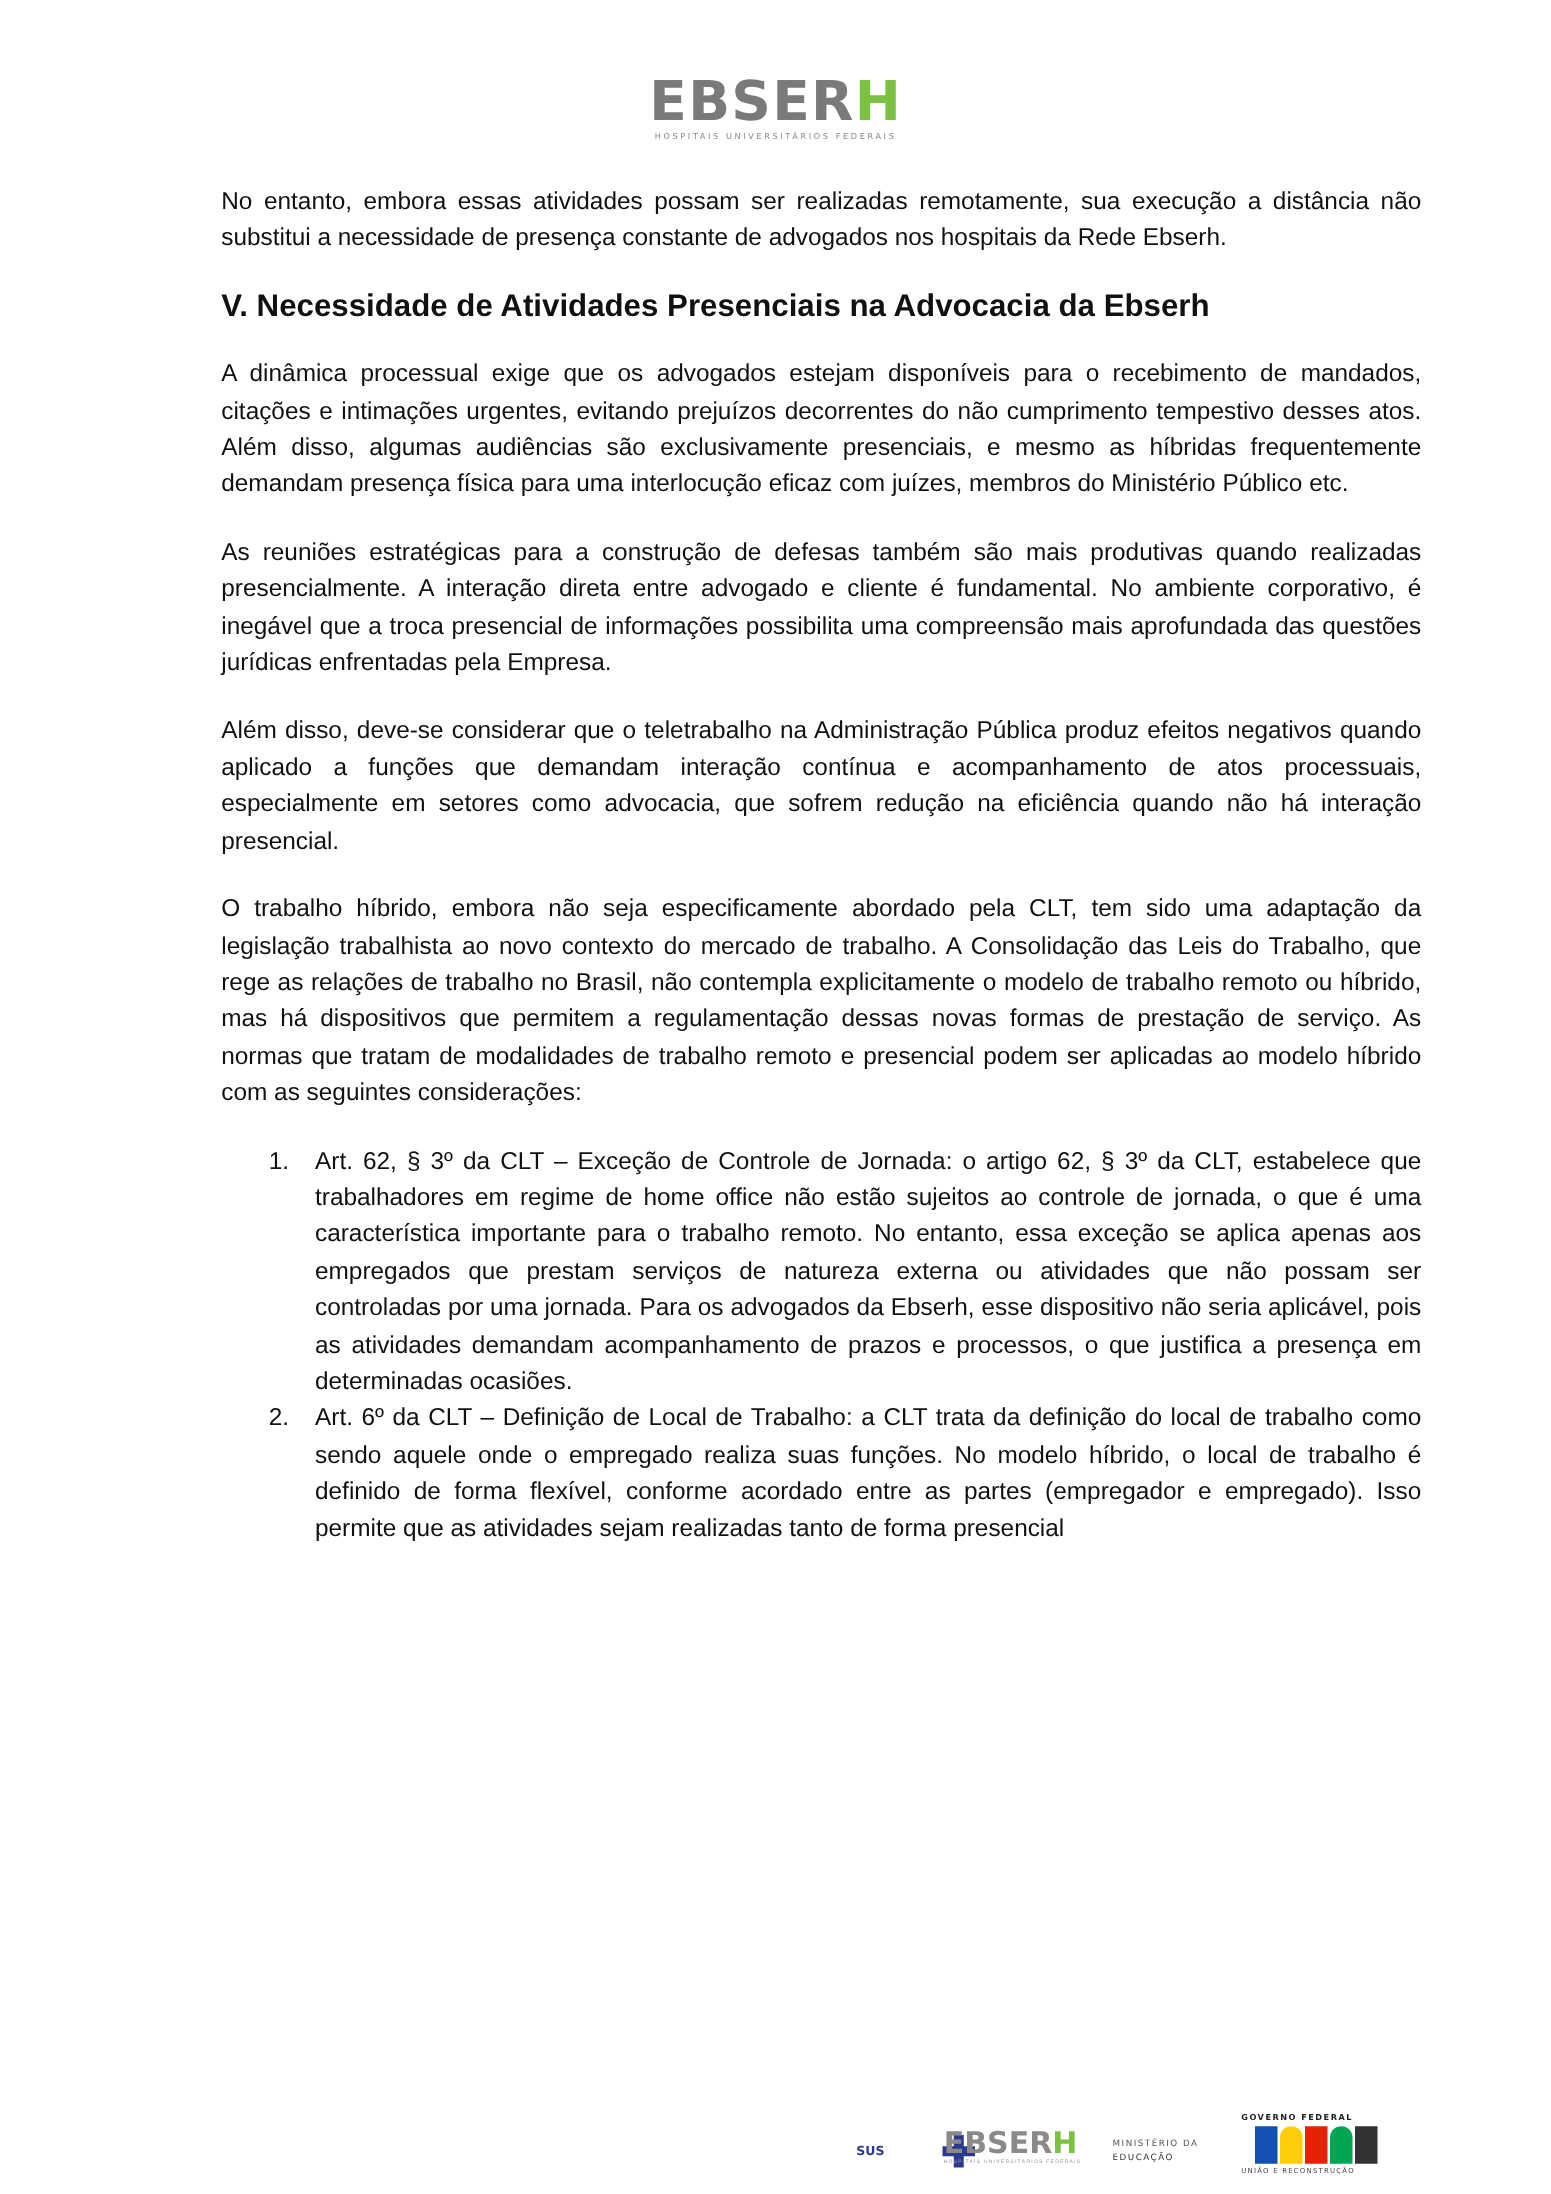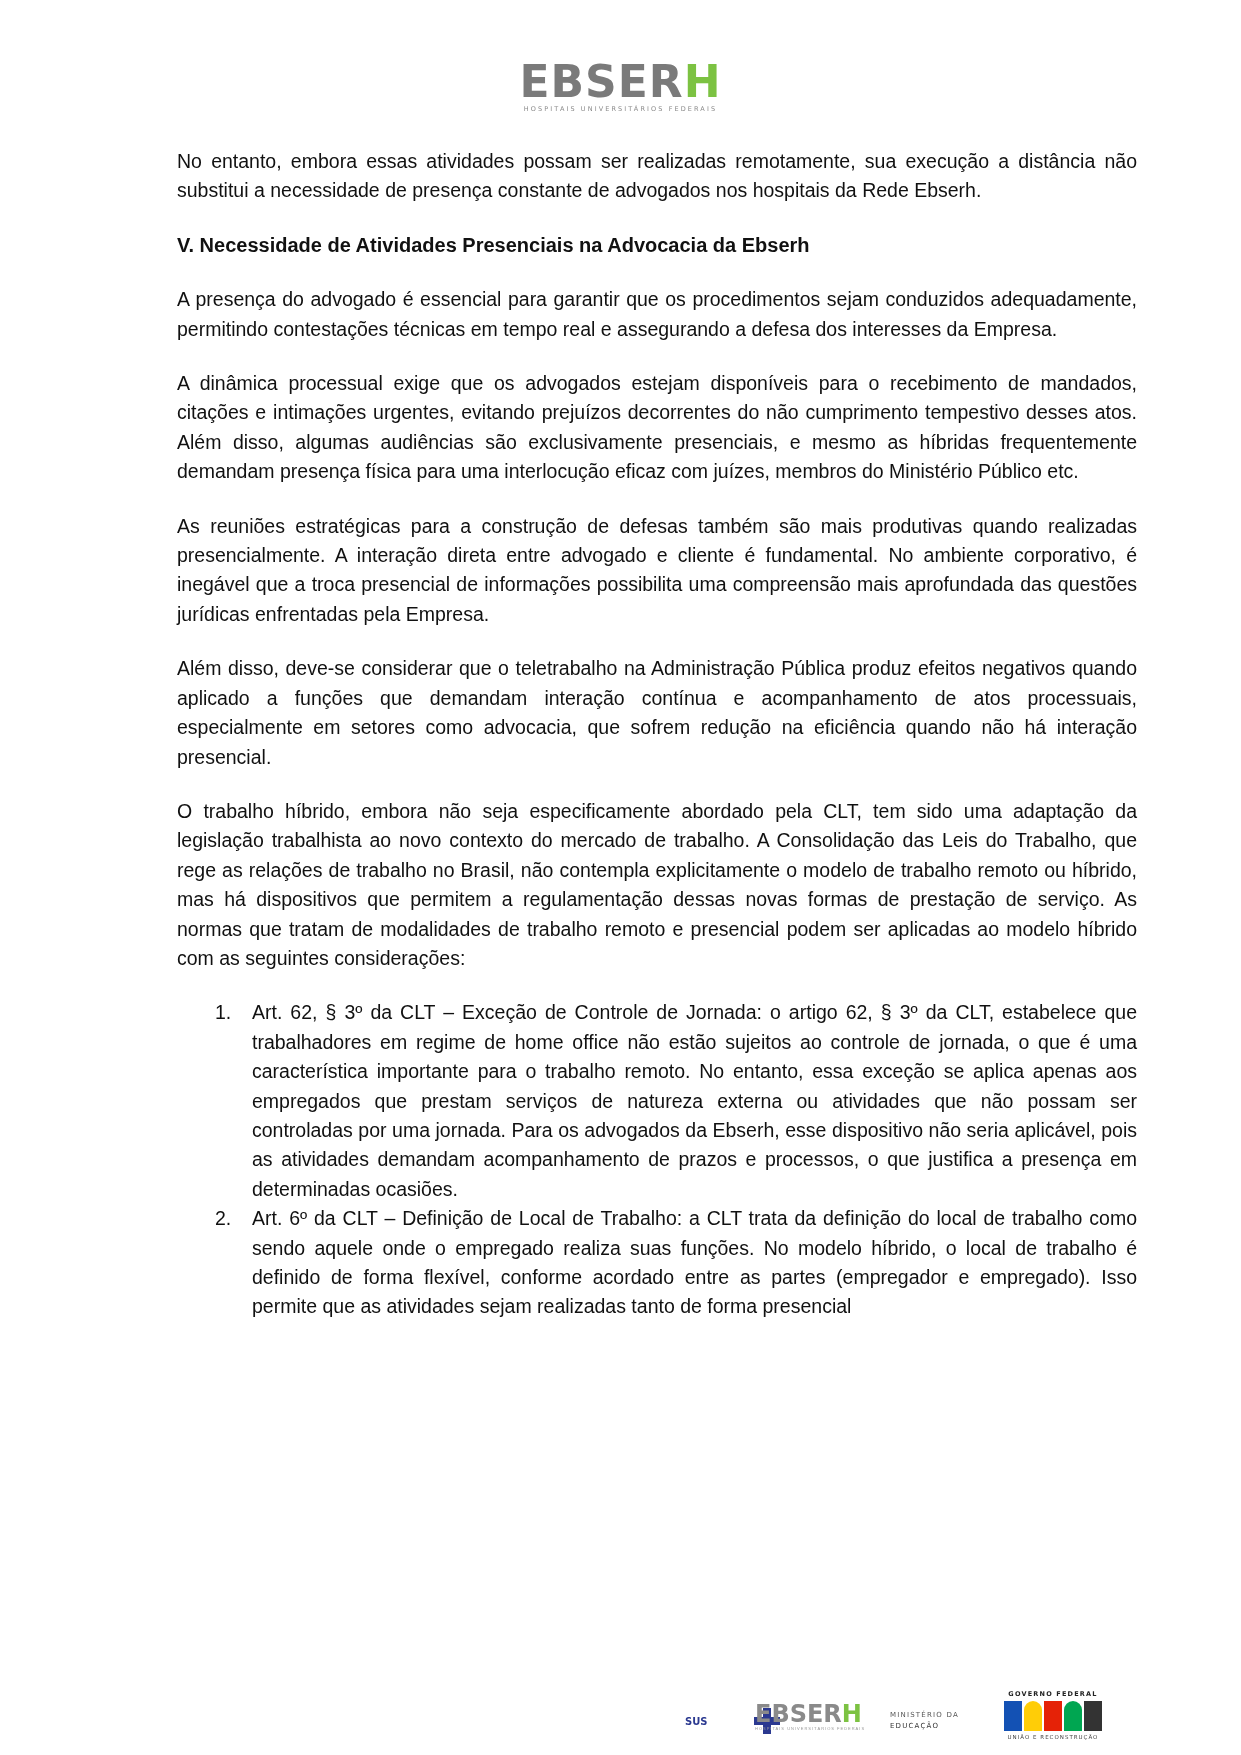--- a/index.html
+++ b/index.html
@@ -12,58 +12,57 @@
                  letter-spacing: 1px; line-height: 44px; color: #7a7a7a; }
     .logo-word .h { color: #7cc242; }
     .logo-sub { font-family: "DejaVu Sans", sans-serif; font-size: 6.5px; letter-spacing: 2.1px;
                 color: #8a8a8a; margin-top: 1px; }
 
     
     .content { position: absolute; left: 177px; top: 147px; width: 960px;
                font-size: 19.5px; line-height: 29.4px; }
     .content p { margin: 0; text-align: justify; }
     .content p + p, .content p + h2, .content h2 + p { margin-top: 25px; }
-    .content h2 { margin: 0; font-size: 20px; line-height: 29.4px; font-weight: bold; }
+    .content h2 { margin: 0; font-size: 25px; line-height: 29.4px; font-weight: bold; }
     .content ol { margin: 25px 0 0 0; padding: 0; list-style: none; }
     .content li { position: relative; padding-left: 75px; text-align: justify; }
     .content li .num { position: absolute; left: 38px; top: 0; }
 
     
     .footer { position: absolute; left: 675px; top: 1690px; width: 460px; height: 60px; }
     .sus { position: absolute; left: 10px; top: 18px; display: flex; align-items: center; gap: 44px; }
     .sus-text { font-family: "DejaVu Sans", sans-serif; font-weight: bold; font-size: 10px; color: #2b3990; margin-right: 2px; }
     .sus-cross { width: 26px; height: 26px; position: relative; }
     .sus-cross::before { content: ""; position: absolute; left: 9px; top: 0; width: 8px; height: 26px; background: #2b3990; }
     .sus-cross::after { content: ""; position: absolute; left: 0; top: 9px; width: 26px; height: 8px; background: #2b3990; }
     .f-ebserh { position: absolute; left: 80px; top: 12px; }
     .f-ebserh .w { font-family: "DejaVu Sans", sans-serif; font-weight: bold; font-size: 24px; color: #8a8a8a; line-height: 24px; }
     .f-ebserh .w .h { color: #7cc242; }
     .f-ebserh .s { font-size: 4px; letter-spacing: 1px; color: #999; }
     .mec { position: absolute; left: 215px; top: 20px; text-align: left; font-family: "DejaVu Sans", sans-serif;
            font-size: 7px; letter-spacing: 1.2px; color: #555; line-height: 11px; }
     .mec .b { font-weight: normal; color: #333; }
-    .gov { position: absolute; left: 318px; top: 0px; width: 120px; text-align: center; }
+    .gov { position: absolute; left: 318px; top: 0px; width: 120px; }
     .gov .top { font-family: "DejaVu Sans", sans-serif; font-weight: bold; font-size: 6.5px; letter-spacing: 1.2px; color: #222; }
     .gov .brasil { display: flex; justify-content: center; margin: 3px 0; height: 30px; }
     .gov .brasil span { display: inline-block; width: 18px; height: 30px; margin: 0 1px; }
     .gov .bottom { font-family: "DejaVu Sans", sans-serif; font-size: 5.5px; letter-spacing: 1px; color: #444; }
   </style>
 </head>
 <body>
 
 <div class="header-logo">
   <div class="logo-word"><span>EBSER</span><span class="h">H</span></div>
   <div class="logo-sub">HOSPITAIS UNIVERSITÁRIOS FEDERAIS</div>
 </div>
 
 <div class="content">
   <p>No entanto, embora essas atividades possam ser realizadas remotamente, sua execução a distância não substitui a necessidade de presença constante de advogados nos hospitais da Rede Ebserh.</p>
 
   <h2>V. Necessidade de Atividades Presenciais na Advocacia da Ebserh</h2>
-  <p>A presença do advogado é essencial para garantir que os procedimentos sejam conduzidos adequadamente, permitindo contestações técnicas em tempo real e assegurando a defesa dos interesses da Empresa.</p>
   <p>A dinâmica processual exige que os advogados estejam disponíveis para o recebimento de mandados, citações e intimações urgentes, evitando prejuízos decorrentes do não cumprimento tempestivo desses atos. Além disso, algumas audiências são exclusivamente presenciais, e mesmo as híbridas frequentemente demandam presença física para uma interlocução eficaz com juízes, membros do Ministério Público etc.</p>
   <p>As reuniões estratégicas para a construção de defesas também são mais produtivas quando realizadas presencialmente. A interação direta entre advogado e cliente é fundamental. No ambiente corporativo, é inegável que a troca presencial de informações possibilita uma compreensão mais aprofundada das questões jurídicas enfrentadas pela Empresa.</p>
   <p>Além disso, deve-se considerar que o teletrabalho na Administração Pública produz efeitos negativos quando aplicado a funções que demandam interação contínua e acompanhamento de atos processuais, especialmente em setores como advocacia, que sofrem redução na eficiência quando não há interação presencial.</p>
 
   <p>O trabalho híbrido, embora não seja especificamente abordado pela CLT, tem sido uma adaptação da legislação trabalhista ao novo contexto do mercado de trabalho. A Consolidação das Leis do Trabalho, que rege as relações de trabalho no Brasil, não contempla explicitamente o modelo de trabalho remoto ou híbrido, mas há dispositivos que permitem a regulamentação dessas novas formas de prestação de serviço. As normas que tratam de modalidades de trabalho remoto e presencial podem ser aplicadas ao modelo híbrido com as seguintes considerações:</p>
 
   <ol>
     <li>
       <span class="num">1.</span>
       <span>Art. 62, § 3º da CLT – Exceção de Controle de Jornada:  o artigo 62, § 3º da CLT, estabelece que trabalhadores em regime de home office não estão sujeitos ao controle de jornada, o que é uma característica importante para o trabalho remoto. No entanto, essa exceção se aplica apenas aos empregados que prestam serviços de natureza externa ou atividades que não possam ser controladas por uma jornada. Para os advogados da Ebserh, esse dispositivo não seria aplicável, pois as atividades demandam acompanhamento de prazos e processos, o que justifica a presença em determinadas ocasiões.</span>

